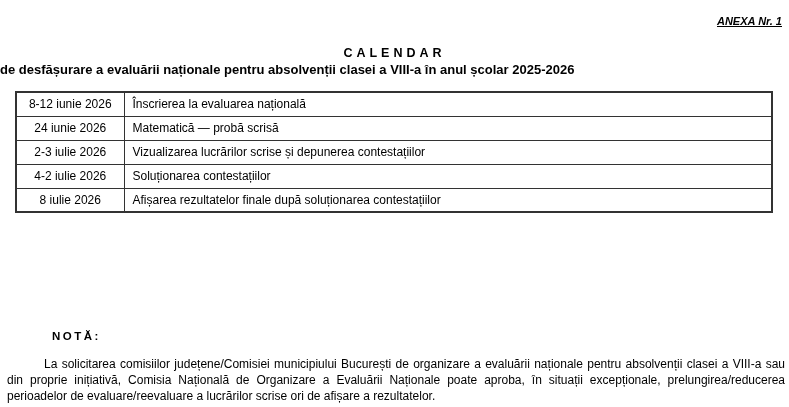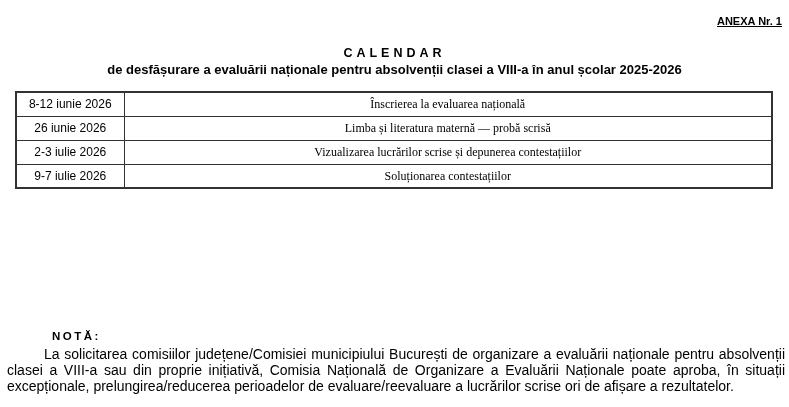--- a/index.html
+++ b/index.html
@@ -15,38 +15,39 @@
     font-family: "Liberation Sans", sans-serif;
     color: #000000;
     overflow: hidden;
   }
   .annex-label {
     position: absolute;
     top: 15px;
     right: 7px;
     font-size: 11px;
     font-weight: bold;
+    font-style: italic;
     text-decoration: underline;
   }
   .doc-title {
     position: absolute;
     top: 46px;
     left: 0;
     width: 100%;
     text-align: center;
     font-size: 12.5px;
     font-weight: bold;
     letter-spacing: 4px;
   }
   .doc-subtitle {
     position: absolute;
     top: 62px;
     left: 0;
     width: 100%;
-    text-align: center;
+    text-align: left;
     font-size: 13px;
     font-weight: bold;
   }
   table.calendar {
     position: absolute;
     top: 91px;
     left: 15px;
     width: 758px;
     border-collapse: collapse;
     border: 2px solid #333333;
@@ -61,41 +62,40 @@
     vertical-align: middle;
     padding: 2px 8px;
   }
   td.date-cell {
     width: 108px;
     text-align: center;
     padding: 2px 4px;
     white-space: nowrap;
   }
   td.activity-cell {
-    text-align: center;
-    font-family: Liberation Serif, serif;
+    text-align: left;
   }
   .note {
     position: absolute;
     top: 330px;
     left: 0;
     width: 749px;
   }
   .note-label {
     margin-left: 52px;
     font-size: 11.5px;
     font-weight: bold;
     letter-spacing: 2.5px;
   }
   .note-text {
-    margin: 4px 4px 0 7px;
+    margin: 14px 4px 0 7px;
     width: 778px;
     text-align: justify;
     text-indent: 37px;
-    font-size: 14px;
+    font-size: 12px;
     line-height: 16px;
   }
 </style>
 </head>
 <body>
 
 <div class="page">
 
   <div class="annex-label">ANEXA Nr. 1</div>
 
@@ -103,30 +103,34 @@
 
   <div class="doc-subtitle">de desfășurare a evaluării naționale pentru absolvenții clasei a VIII-a în anul școlar 2025-2026</div>
 
   <table class="calendar">
     <tbody>
         <tr>
           <td class="date-cell">8-12 iunie 2026</td>
           <td class="activity-cell">Înscrierea la evaluarea națională</td>
         </tr>
         <tr>
-          <td class="date-cell">26 iunie 2026</td>
-          <td class="activity-cell">Limba și literatura maternă — probă scrisă</td>
+          <td class="date-cell">24 iunie 2026</td>
+          <td class="activity-cell">Matematică — probă scrisă</td>
         </tr>
         <tr>
           <td class="date-cell">2-3 iulie 2026</td>
           <td class="activity-cell">Vizualizarea lucrărilor scrise și depunerea contestațiilor</td>
         </tr>
         <tr>
-          <td class="date-cell">9-7 iulie 2026</td>
+          <td class="date-cell">4-2 iulie 2026</td>
           <td class="activity-cell">Soluționarea contestațiilor</td>
+        </tr>
+        <tr>
+          <td class="date-cell">8 iulie 2026</td>
+          <td class="activity-cell">Afișarea rezultatelor finale după soluționarea contestațiilor</td>
         </tr>
       </tbody>
   </table>
 
   <div class="note">
     <div class="note-label">NOTĂ:</div>
     <div class="note-text">La solicitarea comisiilor județene/Comisiei municipiului București de organizare a evaluării naționale pentru absolvenții clasei a VIII-a sau din proprie inițiativă, Comisia Națională de Organizare a Evaluării Naționale poate aproba, în situații excepționale, prelungirea/reducerea perioadelor de evaluare/reevaluare a lucrărilor scrise ori de afișare a rezultatelor.</div>
   </div>
 
 </div>

